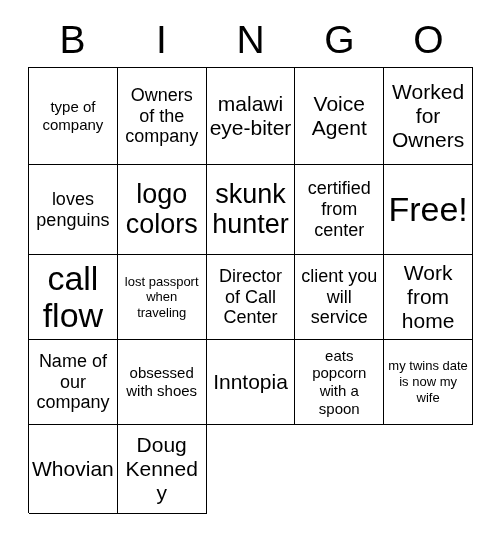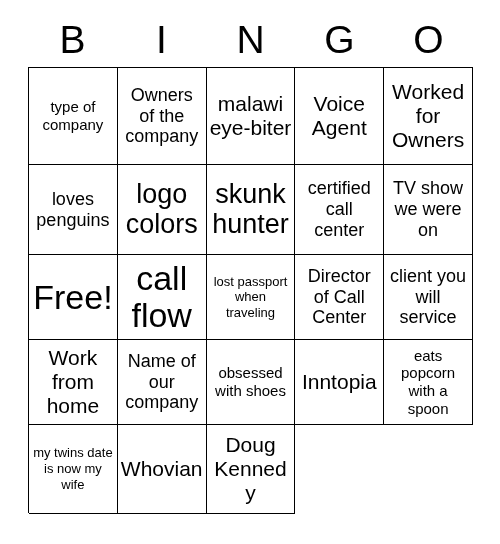--- a/index.html
+++ b/index.html
@@ -125,24 +125,21 @@
       <div class="bingo-cell fs-md">
         <span class="cell-text">loves penguins</span>
       </div>
       <div class="bingo-cell fs-xl">
         <span class="cell-text">logo colors</span>
       </div>
       <div class="bingo-cell fs-xl">
         <span class="cell-text">skunk hunter</span>
       </div>
       <div class="bingo-cell fs-md">
-        <span class="cell-text">certified call center</span>
-      </div>
-      <div class="bingo-cell fs-md">
-        <span class="cell-text">TV show we were on</span>
+        <span class="cell-text">certified from center</span>
       </div>
       <div class="bingo-cell fs-xxl">
         <span class="cell-text">Free!</span>
       </div>
       <div class="bingo-cell fs-xxl">
         <span class="cell-text">call flow</span>
       </div>
       <div class="bingo-cell fs-xs">
         <span class="cell-text">lost passport when traveling</span>
       </div>

